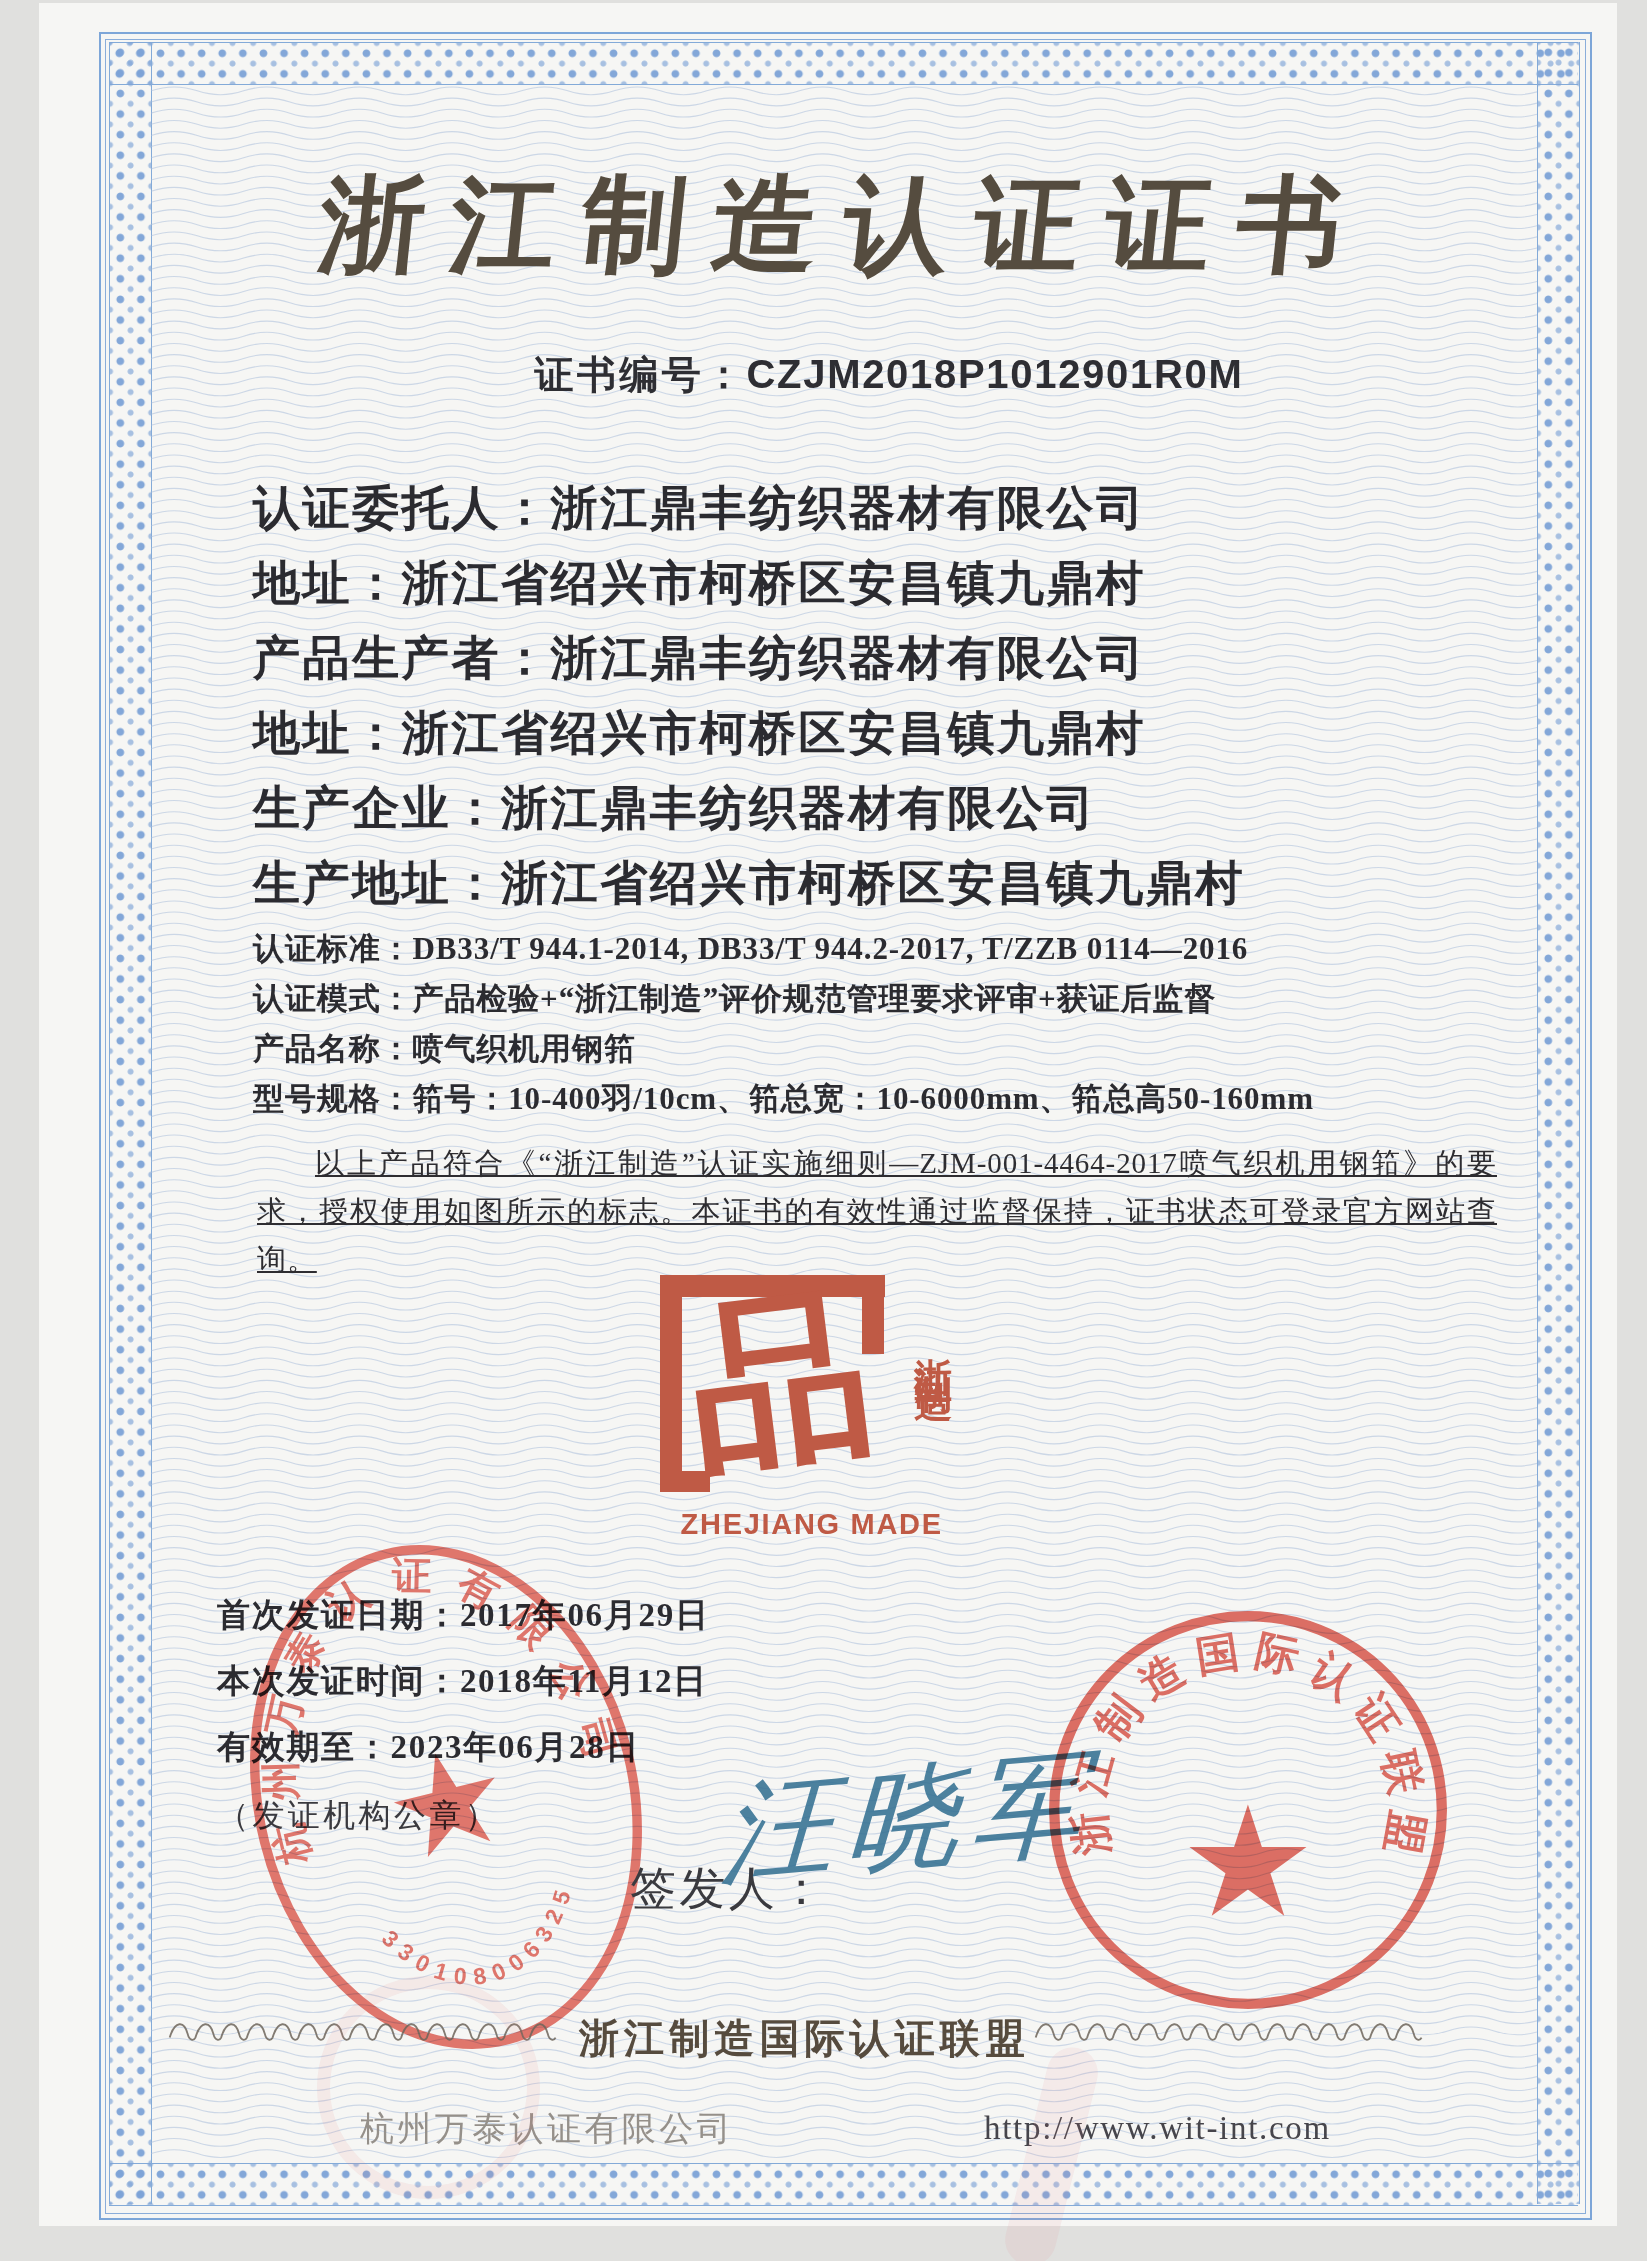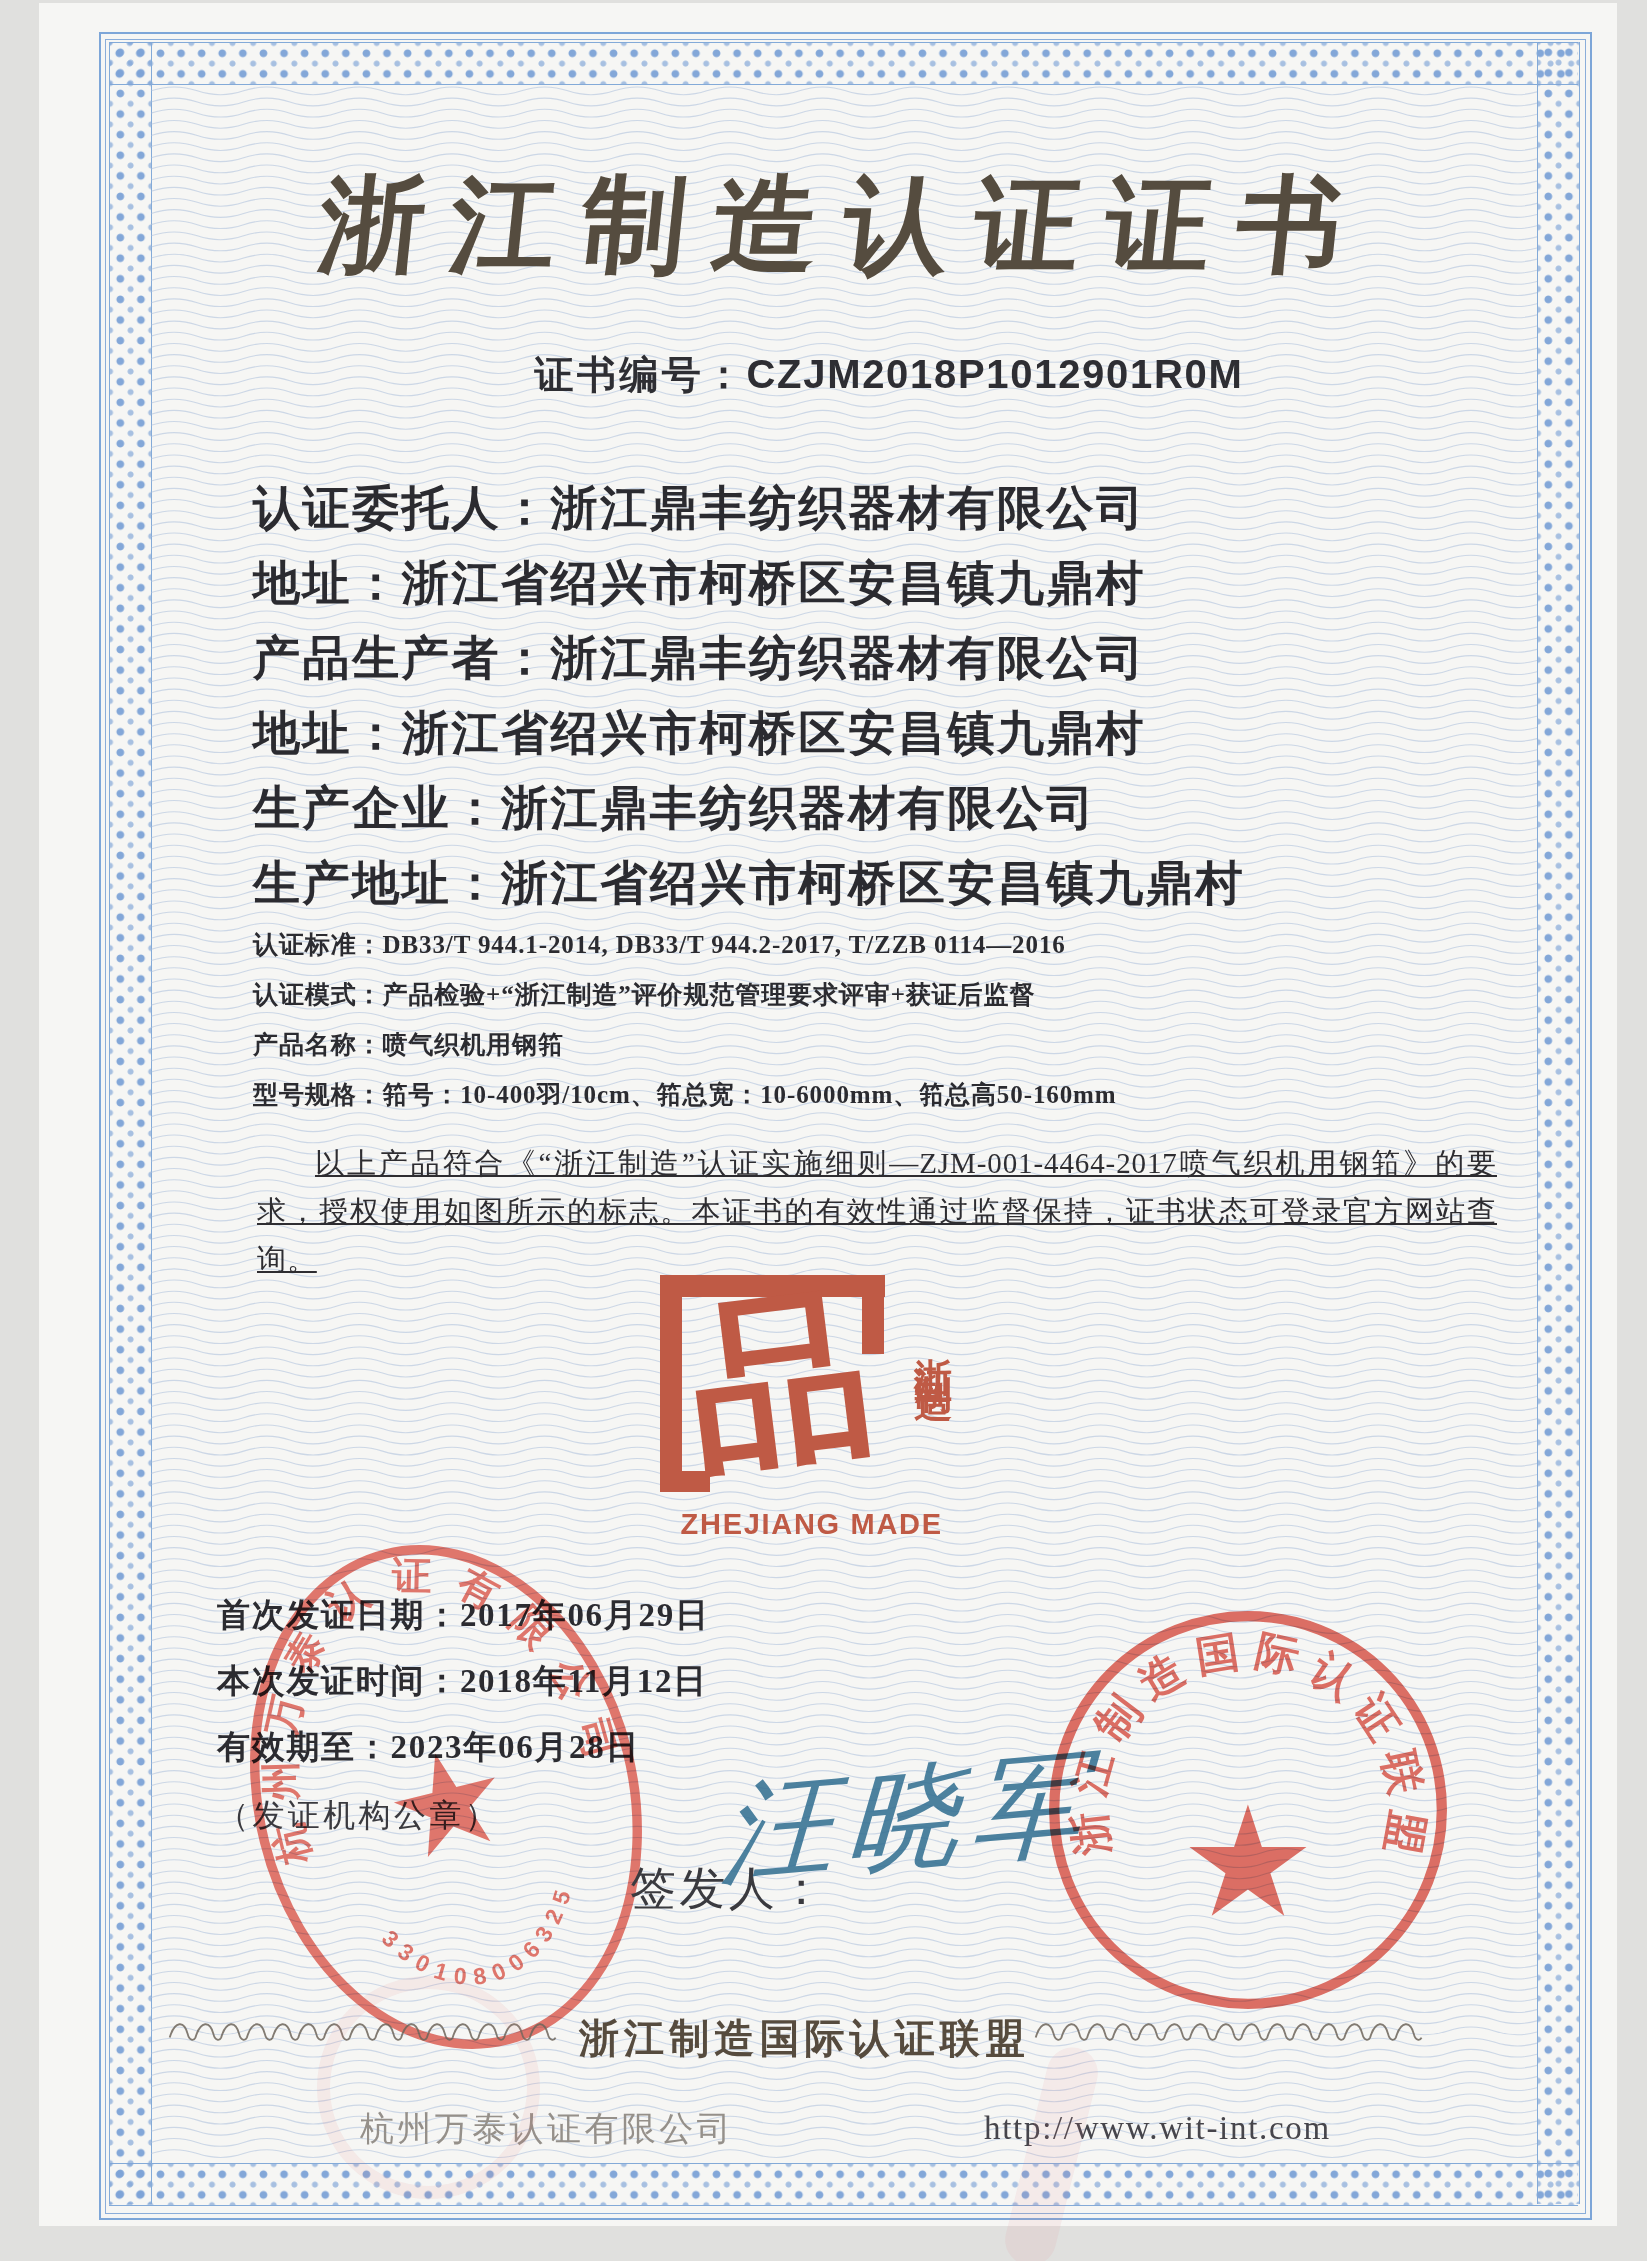--- a/index.html
+++ b/index.html
@@ -22,21 +22,21 @@
   svg.bg{position:absolute;left:112px;top:81px;}
   .abs{position:absolute;}
   .title{left:112px;top:153px;width:1386px;text-align:center;font-size:105px;font-weight:bold;
          color:#554c3f;letter-spacing:26px;transform:skewX(-6deg);white-space:nowrap;}
   .certno{left:112px;top:345px;width:1386px;text-align:center;color:#2e2e33;white-space:nowrap;margin-left:45px;}
   .certno .lab{font-size:39px;font-weight:bold;letter-spacing:3.4px;}
   .certno .num{font-family:"Liberation Sans","DejaVu Sans",sans-serif;font-size:40px;font-weight:bold;letter-spacing:1.7px;}
   .infoblock{left:214px;top:474px;width:1244px;}
   .info-line{height:75px;font-size:47px;font-weight:bold;color:#2b2b30;letter-spacing:2.6px;white-space:nowrap;}
   .specblock{left:214px;top:925px;width:1261px;}
-  .spec-line{height:50px;font-size:25px;font-weight:bold;color:#2b2b30;letter-spacing:0.9px;white-space:nowrap;}
+  .spec-line{height:50px;font-size:31px;font-weight:bold;color:#2b2b30;letter-spacing:0.9px;white-space:nowrap;}
   .statement{left:218px;top:1136px;width:1240px;font-size:29px;line-height:48px;color:#2e2d31;
              text-align:justify;text-indent:2em;letter-spacing:0.9px;text-decoration:underline;}
   
   .logo{left:621px;top:1272px;width:296px;height:273px;}
   .logo .bar{position:absolute;background:#bf5a45;}
   .logo .mark{position:absolute;left:29px;top:15.4px;font-size:182px;font-weight:bold;color:#bf5a45;
               transform:rotate(-7deg);line-height:1;}
   .logo .side{position:absolute;left:247px;top:53px;writing-mode:vertical-rl;font-size:38px;font-weight:bold;
               color:#bf5a45;letter-spacing:8.6px;font-family:"Liberation Sans",sans-serif;}
   .logo .bott{position:absolute;left:20.6px;top:233px;font-size:29px;font-weight:bold;color:#bf5a45;

